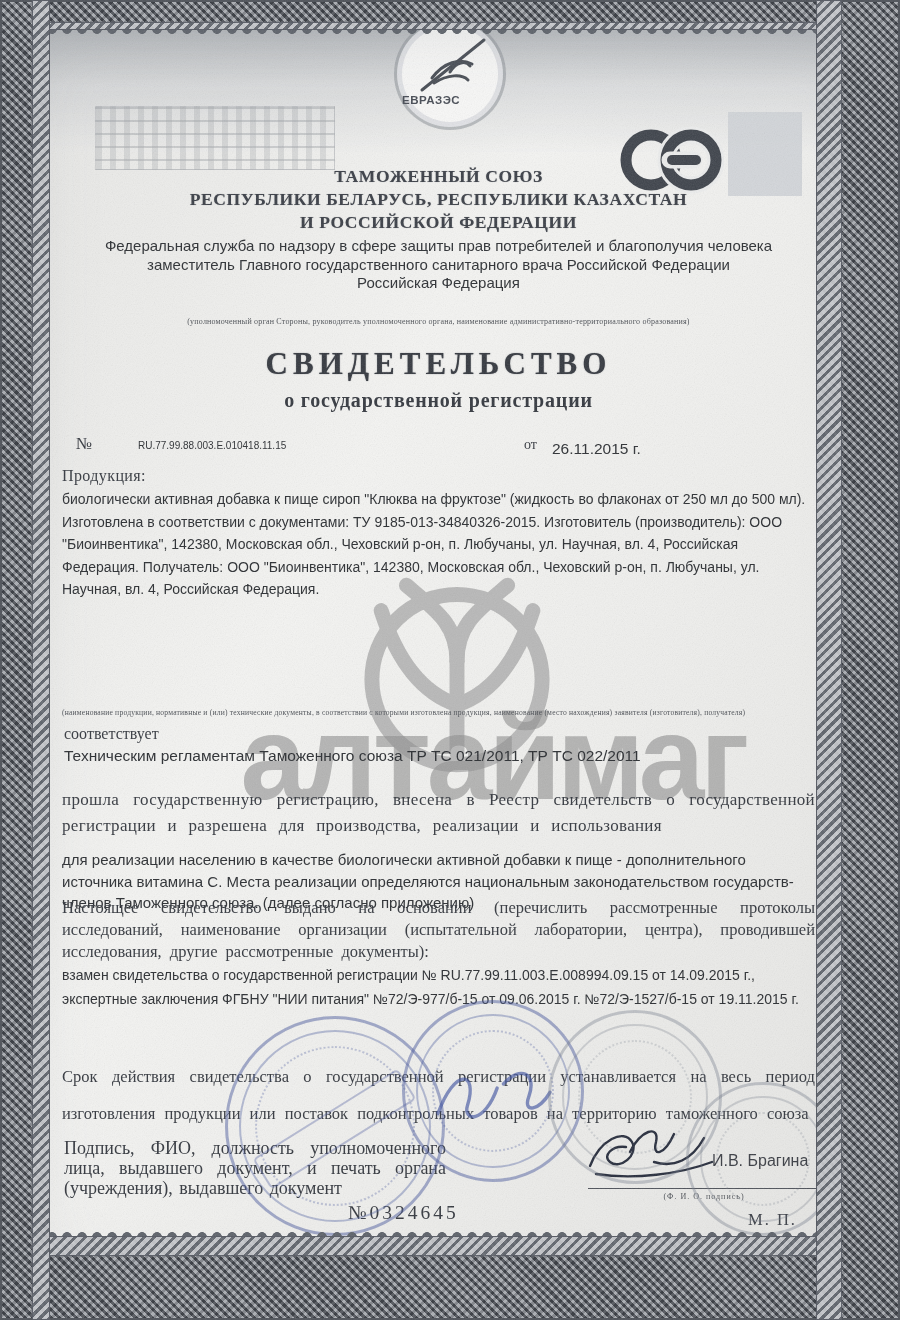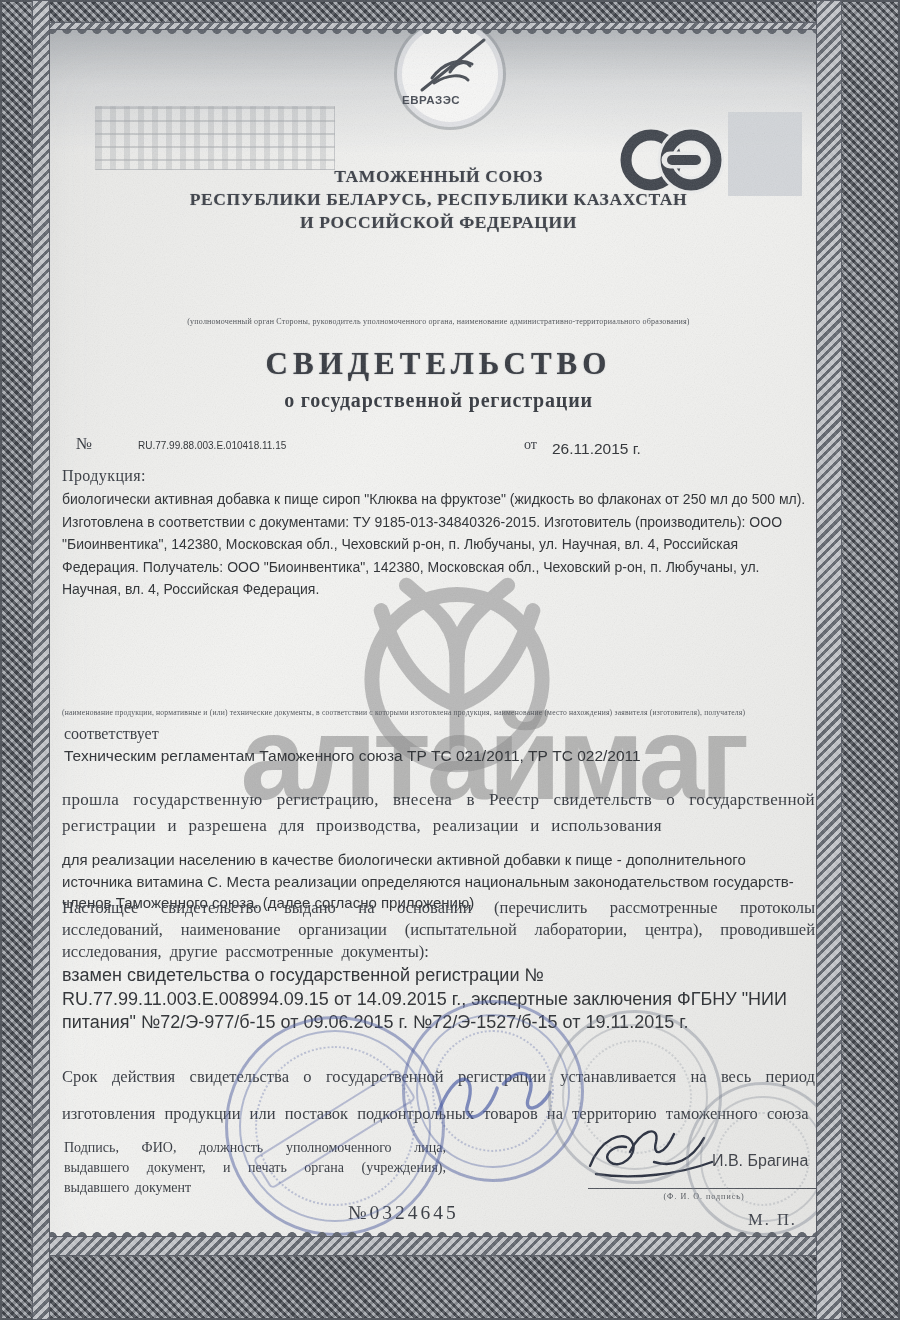--- a/index.html
+++ b/index.html
@@ -78,24 +78,24 @@
   .product-label{left:62px;top:467px;font-size:16px;color:#34383f;letter-spacing:.4px;}
   .product-text{left:62px;top:488px;width:756px;font-size:14px;line-height:22.5px;color:#2a2d31;}
   .product-note{left:62px;top:708px;width:756px;font-size:7.6px;}
   .compliance-intro{left:64px;top:725px;font-size:16px;color:#34383f;}
   .compliance-text{left:64px;top:747px;width:740px;font-size:15.5px;color:#2a2d31;}
   .para-reg{left:62px;top:787px;width:753px;font-size:17px;line-height:26px;color:#33373e;
     text-align:justify;word-spacing:7px;letter-spacing:.3px;}
   .para-usage{left:62px;top:849px;width:740px;font-size:15px;line-height:21.5px;color:#2a2d31;}
   .para-basis{left:62px;top:897px;width:753px;font-size:16.5px;line-height:22px;color:#33373e;
     text-align:justify;word-spacing:4px;}
-  .para-repl{left:62px;top:964px;width:745px;font-size:18px;line-height:23.5px;color:#2a2d31;}
+  .para-repl{left:62px;top:964px;width:745px;font-size:14px;line-height:23.5px;color:#2a2d31;}
   .para-valid{left:62px;top:1058px;width:753px;font-size:16.5px;line-height:37px;color:#33373e;
     text-align:justify;word-spacing:5px;}
-  .sign-caption{left:64px;top:1138px;width:382px;font-size:14px;line-height:20px;color:#33373e;
+  .sign-caption{left:64px;top:1138px;width:382px;font-size:18px;line-height:20px;color:#33373e;
     text-align:justify;word-spacing:2px;}
   .signer-name{left:712px;top:1152px;font-size:16px;color:#3a3d44;}
   .sign-line{left:588px;top:1188px;width:228px;border-top:1.5px solid #4e525a;height:0;z-index:2;position:absolute;}
   .sign-note{left:614px;top:1192px;width:180px;text-align:center;font-size:8px;letter-spacing:1px;}
   .seal-mark{left:748px;top:1210px;font-size:16.5px;letter-spacing:2px;color:#3a3e46;}
   .blank-number{left:348px;top:1202px;font-size:19.5px;letter-spacing:3px;color:#34383f;}
 
   
   .wm{position:absolute;z-index:1;pointer-events:none;}
   .wm-emblem{left:342px;top:560px;width:230px;height:230px;opacity:.78;}
@@ -162,20 +162,25 @@
       <path d="M100,126 C130,116 152,88 166,44"></path>
     </g>
   </svg>
   <div class="wm wm-brand">алтаймаг</div>
 
   <div class="tb serif center union">
     <div>ТАМОЖЕННЫЙ СОЮЗ</div>
     <div>РЕСПУБЛИКИ БЕЛАРУСЬ, РЕСПУБЛИКИ КАЗАХСТАН</div>
     <div>И РОССИЙСКОЙ ФЕДЕРАЦИИ</div>
   </div>
+  <div class="tb center authority">
+    <div>Федеральная служба по надзору в сфере защиты прав потребителей и благополучия человека</div>
+    <div>заместитель Главного государственного санитарного врача Российской Федерации</div>
+    <div>Российская Федерация</div>
+  </div>
   <div class="tb serif center tiny authority-note">(уполномоченный орган Стороны, руководитель уполномоченного органа, наименование административно-территориального образования)</div>
 
   <div class="tb serif center title-main">СВИДЕТЕЛЬСТВО</div>
   <div class="tb serif center title-sub">о государственной регистрации</div>
 
   <div class="tb serif reg-label">№</div>
   <div class="tb reg-number">RU.77.99.88.003.Е.010418.11.15</div>
   <div class="tb serif reg-from">от</div>
   <div class="tb reg-date">26.11.2015 г.</div>
 

